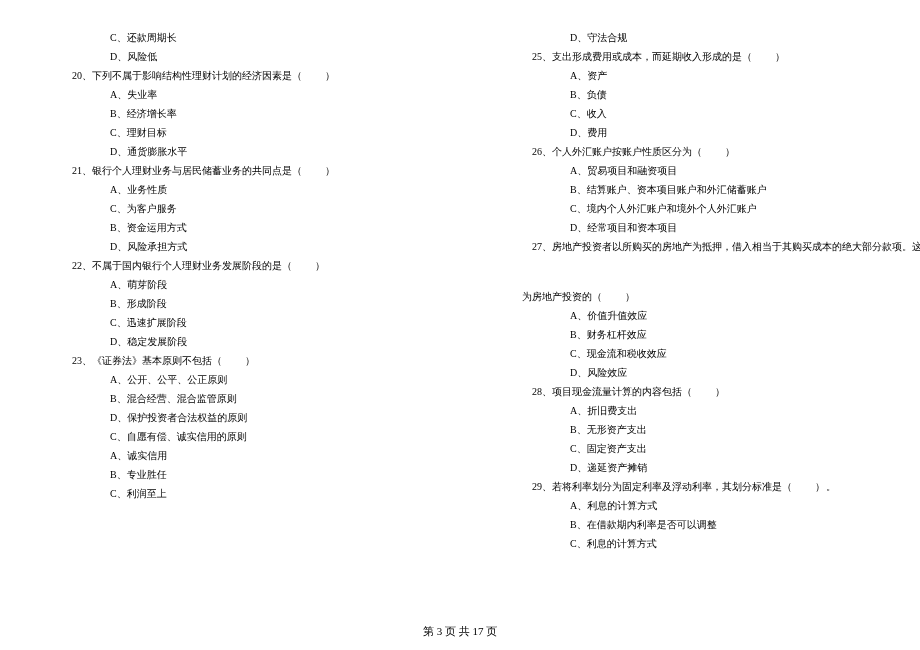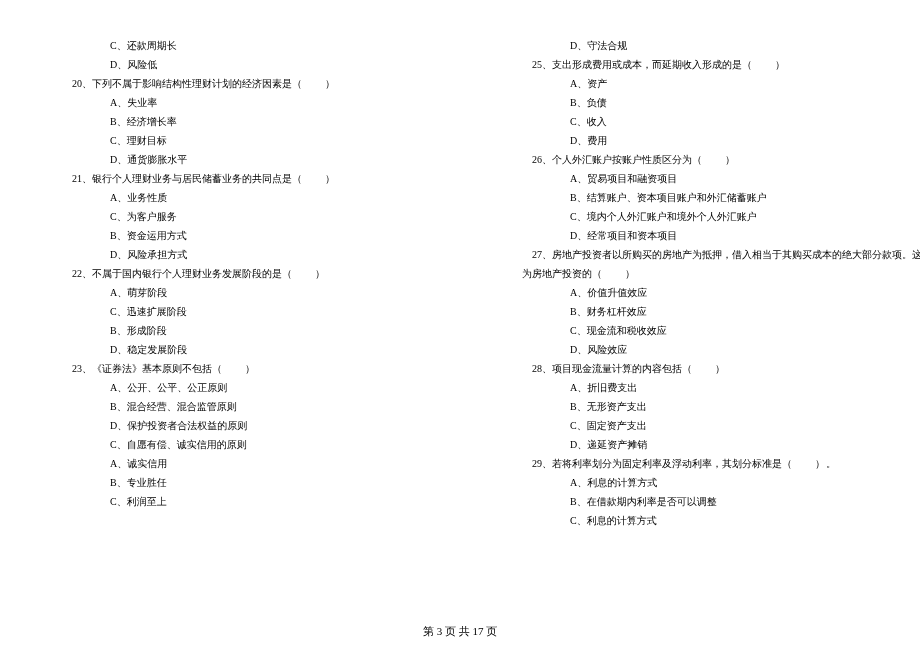--- a/index.html
+++ b/index.html
@@ -16,34 +16,35 @@
   .page {
     display: flex;
     flex-direction: row;
     width: 100%;
     height: 620px;
     box-sizing: border-box;
   }
   .col {
     width: 50%;
     box-sizing: border-box;
-    padding-top: 36px;
+    padding-top: 28px;
   }
   .line {
     line-height: 19px;
     white-space: nowrap;
   }
   .opt-indent {
     padding-left: 110px;
   }
   .q-indent {
     padding-left: 72px;
   }
   .q-cont-indent {
     padding-left: 62px;
+    margin-top: 31px;
   }
   .blank {
     display: inline-block;
     letter-spacing: 1px;
   }
   .footer {
     text-align: center;
     font-size: 11px;
     padding-top: 4px;
   }
@@ -60,22 +61,22 @@
       <div class="line opt-indent">B、经济增长率</div>
       <div class="line opt-indent">C、理财目标</div>
       <div class="line opt-indent">D、通货膨胀水平</div>
       <div class="line q-indent"><span>21、</span><span>银行个人理财业务与居民储蓄业务的共同点是</span><span class="blank">（　　）</span></div>
       <div class="line opt-indent">A、业务性质</div>
       <div class="line opt-indent">C、为客户服务</div>
       <div class="line opt-indent">B、资金运用方式</div>
       <div class="line opt-indent">D、风险承担方式</div>
       <div class="line q-indent"><span>22、</span><span>不属于国内银行个人理财业务发展阶段的是</span><span class="blank">（　　）</span></div>
       <div class="line opt-indent">A、萌芽阶段</div>
+      <div class="line opt-indent">B、形成阶段</div>
       <div class="line opt-indent">C、迅速扩展阶段</div>
-      <div class="line opt-indent">B、形成阶段</div>
       <div class="line opt-indent">D、稳定发展阶段</div>
       <div class="line q-indent"><span>23、</span><span>《证券法》基本原则不包括</span><span class="blank">（　　）</span></div>
       <div class="line opt-indent">A、公开、公平、公正原则</div>
       <div class="line opt-indent">B、混合经营、混合监管原则</div>
       <div class="line opt-indent">D、保护投资者合法权益的原则</div>
       <div class="line opt-indent">C、自愿有偿、诚实信用的原则</div>
       <div class="line opt-indent">A、诚实信用</div>
       <div class="line opt-indent">B、专业胜任</div>
       <div class="line opt-indent">C、利润至上</div>
     </div>

